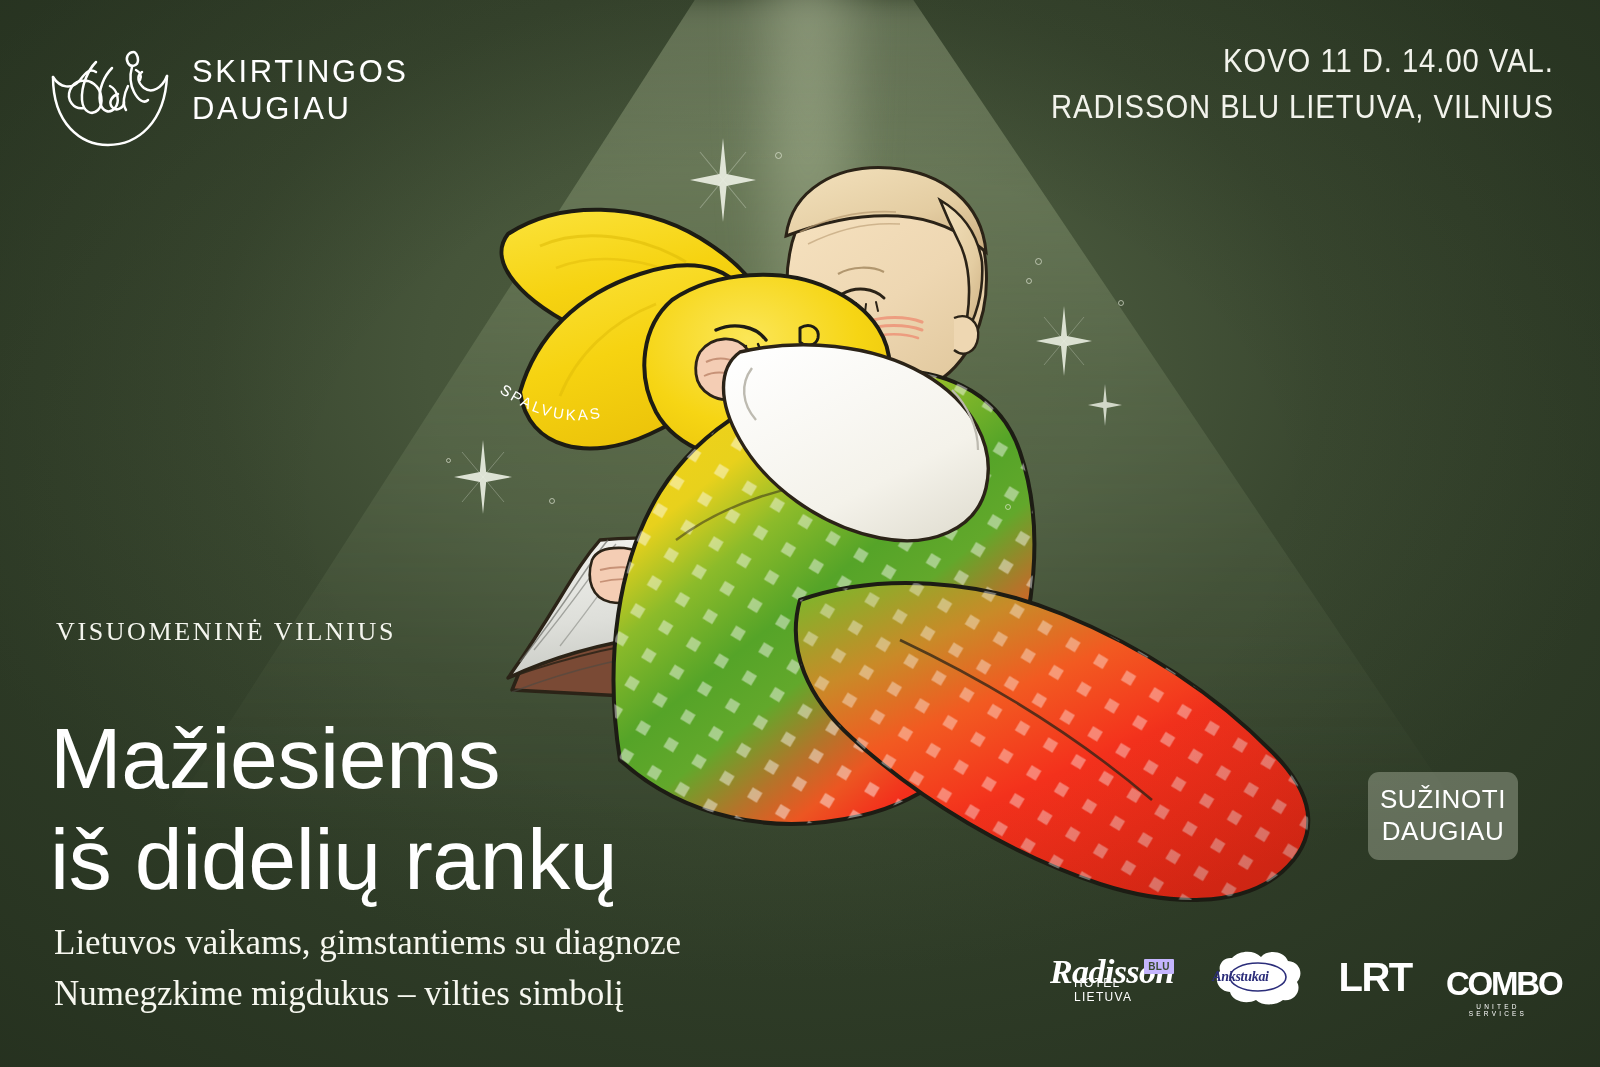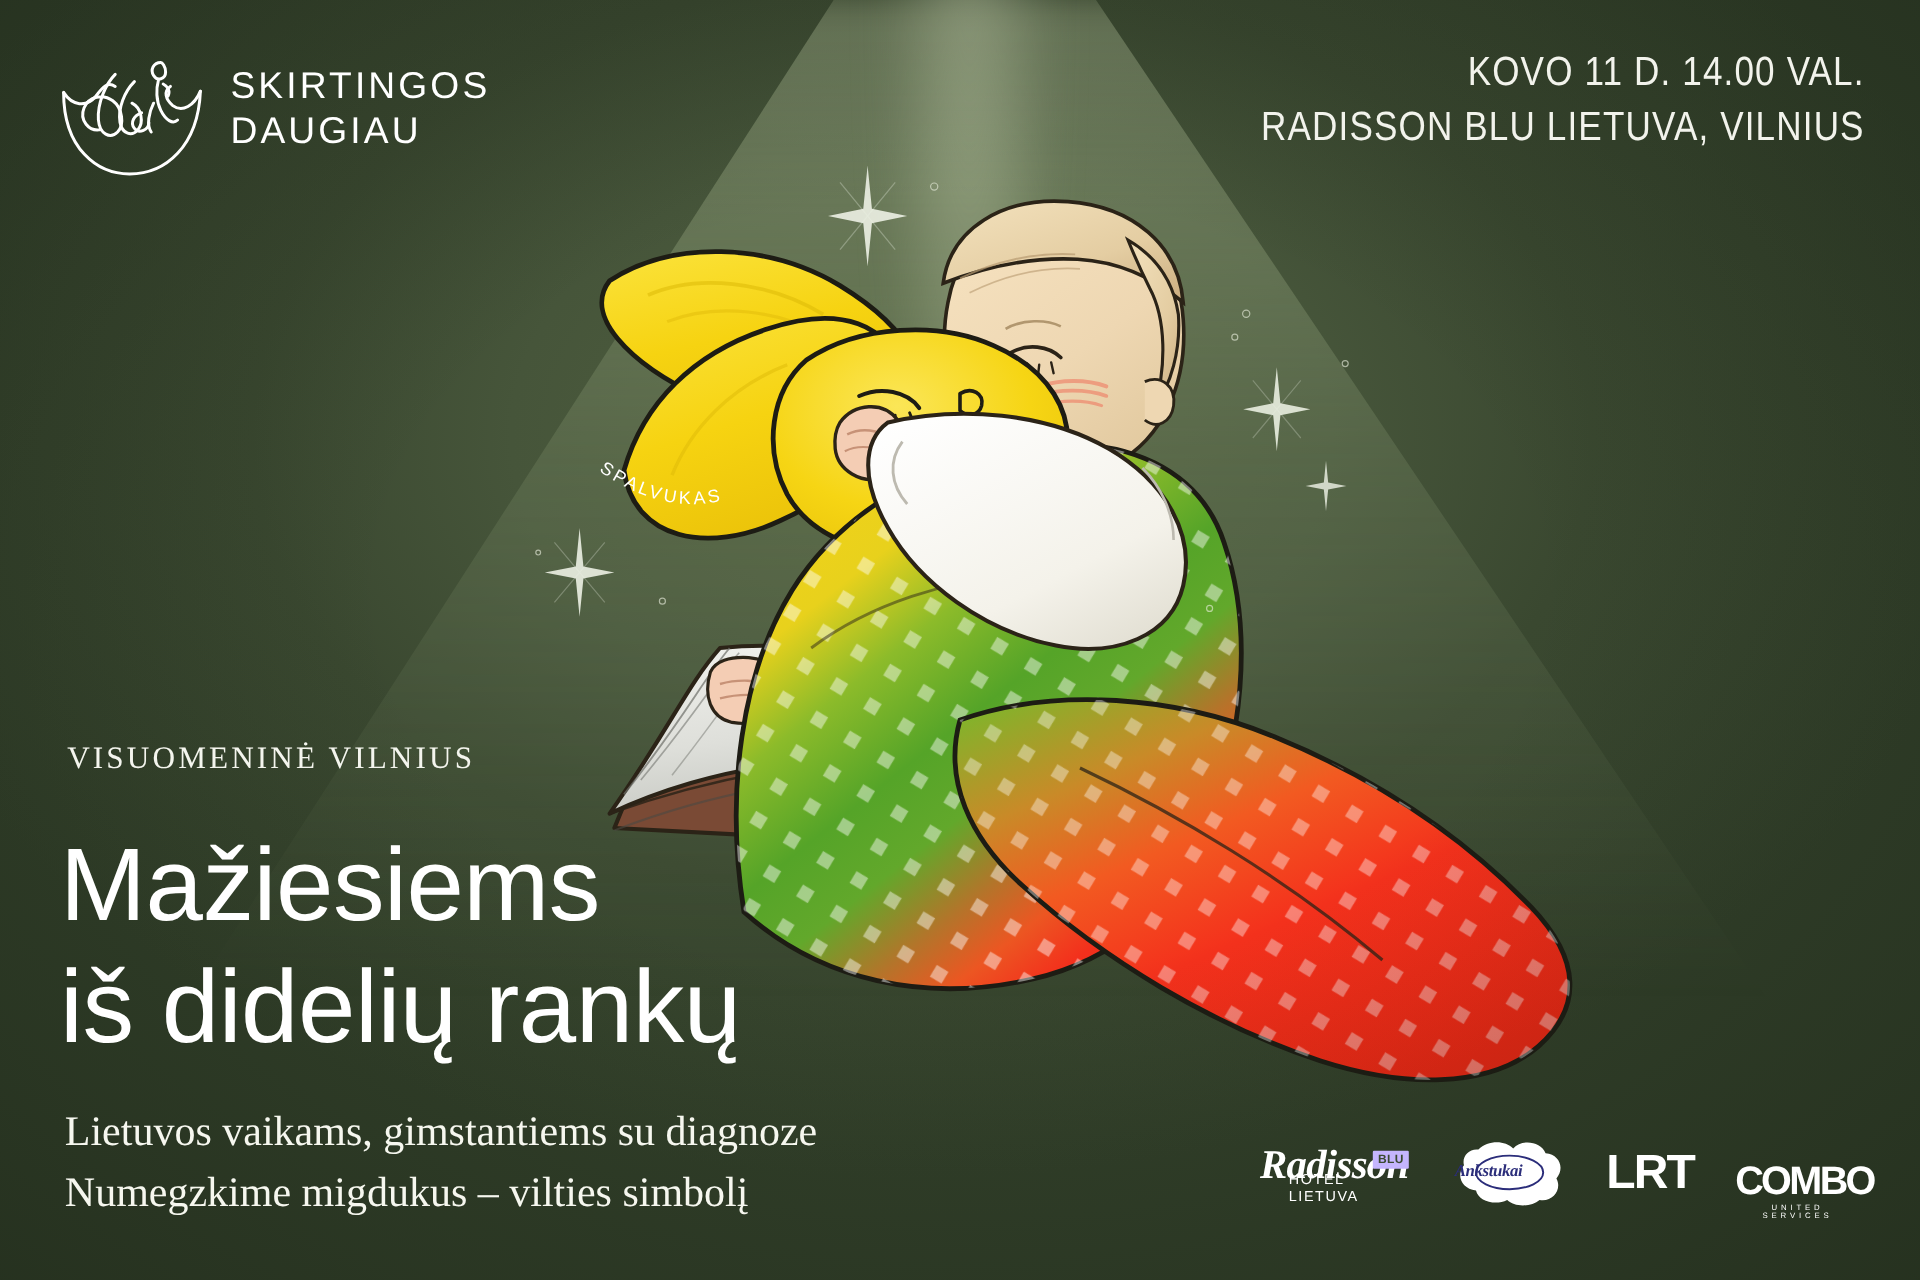--- a/index.html
+++ b/index.html
@@ -81,21 +81,21 @@
 
   
   .kicker{
     position:absolute; left:56px; top:617px;
     color:#f4f5ee;
     font-family:"Liberation Serif", serif;
     font-size:26px; letter-spacing:2.6px; font-weight:400;
     white-space:nowrap;
   }
   .headline{
-    position:absolute; left:50px; top:688px;
+    position:absolute; left:50px; top:708px;
     color:#ffffff;
     font-size:86px; line-height:1.18;
     font-weight:400; letter-spacing:-0.4px;
   }
   .headline div{white-space:nowrap;}
   .subcopy{
     position:absolute; left:54px; top:918px;
     color:#f6f7ef;
     font-family:"Liberation Serif", serif;
     font-size:35px; line-height:1.45; font-weight:400;
@@ -413,20 +413,24 @@
   <div class="headline">
     <div>Mažiesiems</div>
     <div>iš didelių rankų</div>
   </div>
 
   <div class="subcopy">
     <div>Lietuvos vaikams, gimstantiems su diagnoze</div>
     <div>Numegzkime migdukus – vilties simbolį</div>
   </div>
 
+  <div class="cta">
+    <div>SUŽINOTI</div>
+    <div>DAUGIAU</div>
+  </div>
 
   <div class="sponsors">
 
     <div class="sponsor">
       <div class="radisson">
         <div class="rad-word">Radisson</div>
         <div class="rad-blu">BLU</div>
         <div class="rad-sub">HOTEL LIETUVA</div>
       </div>
     </div>

